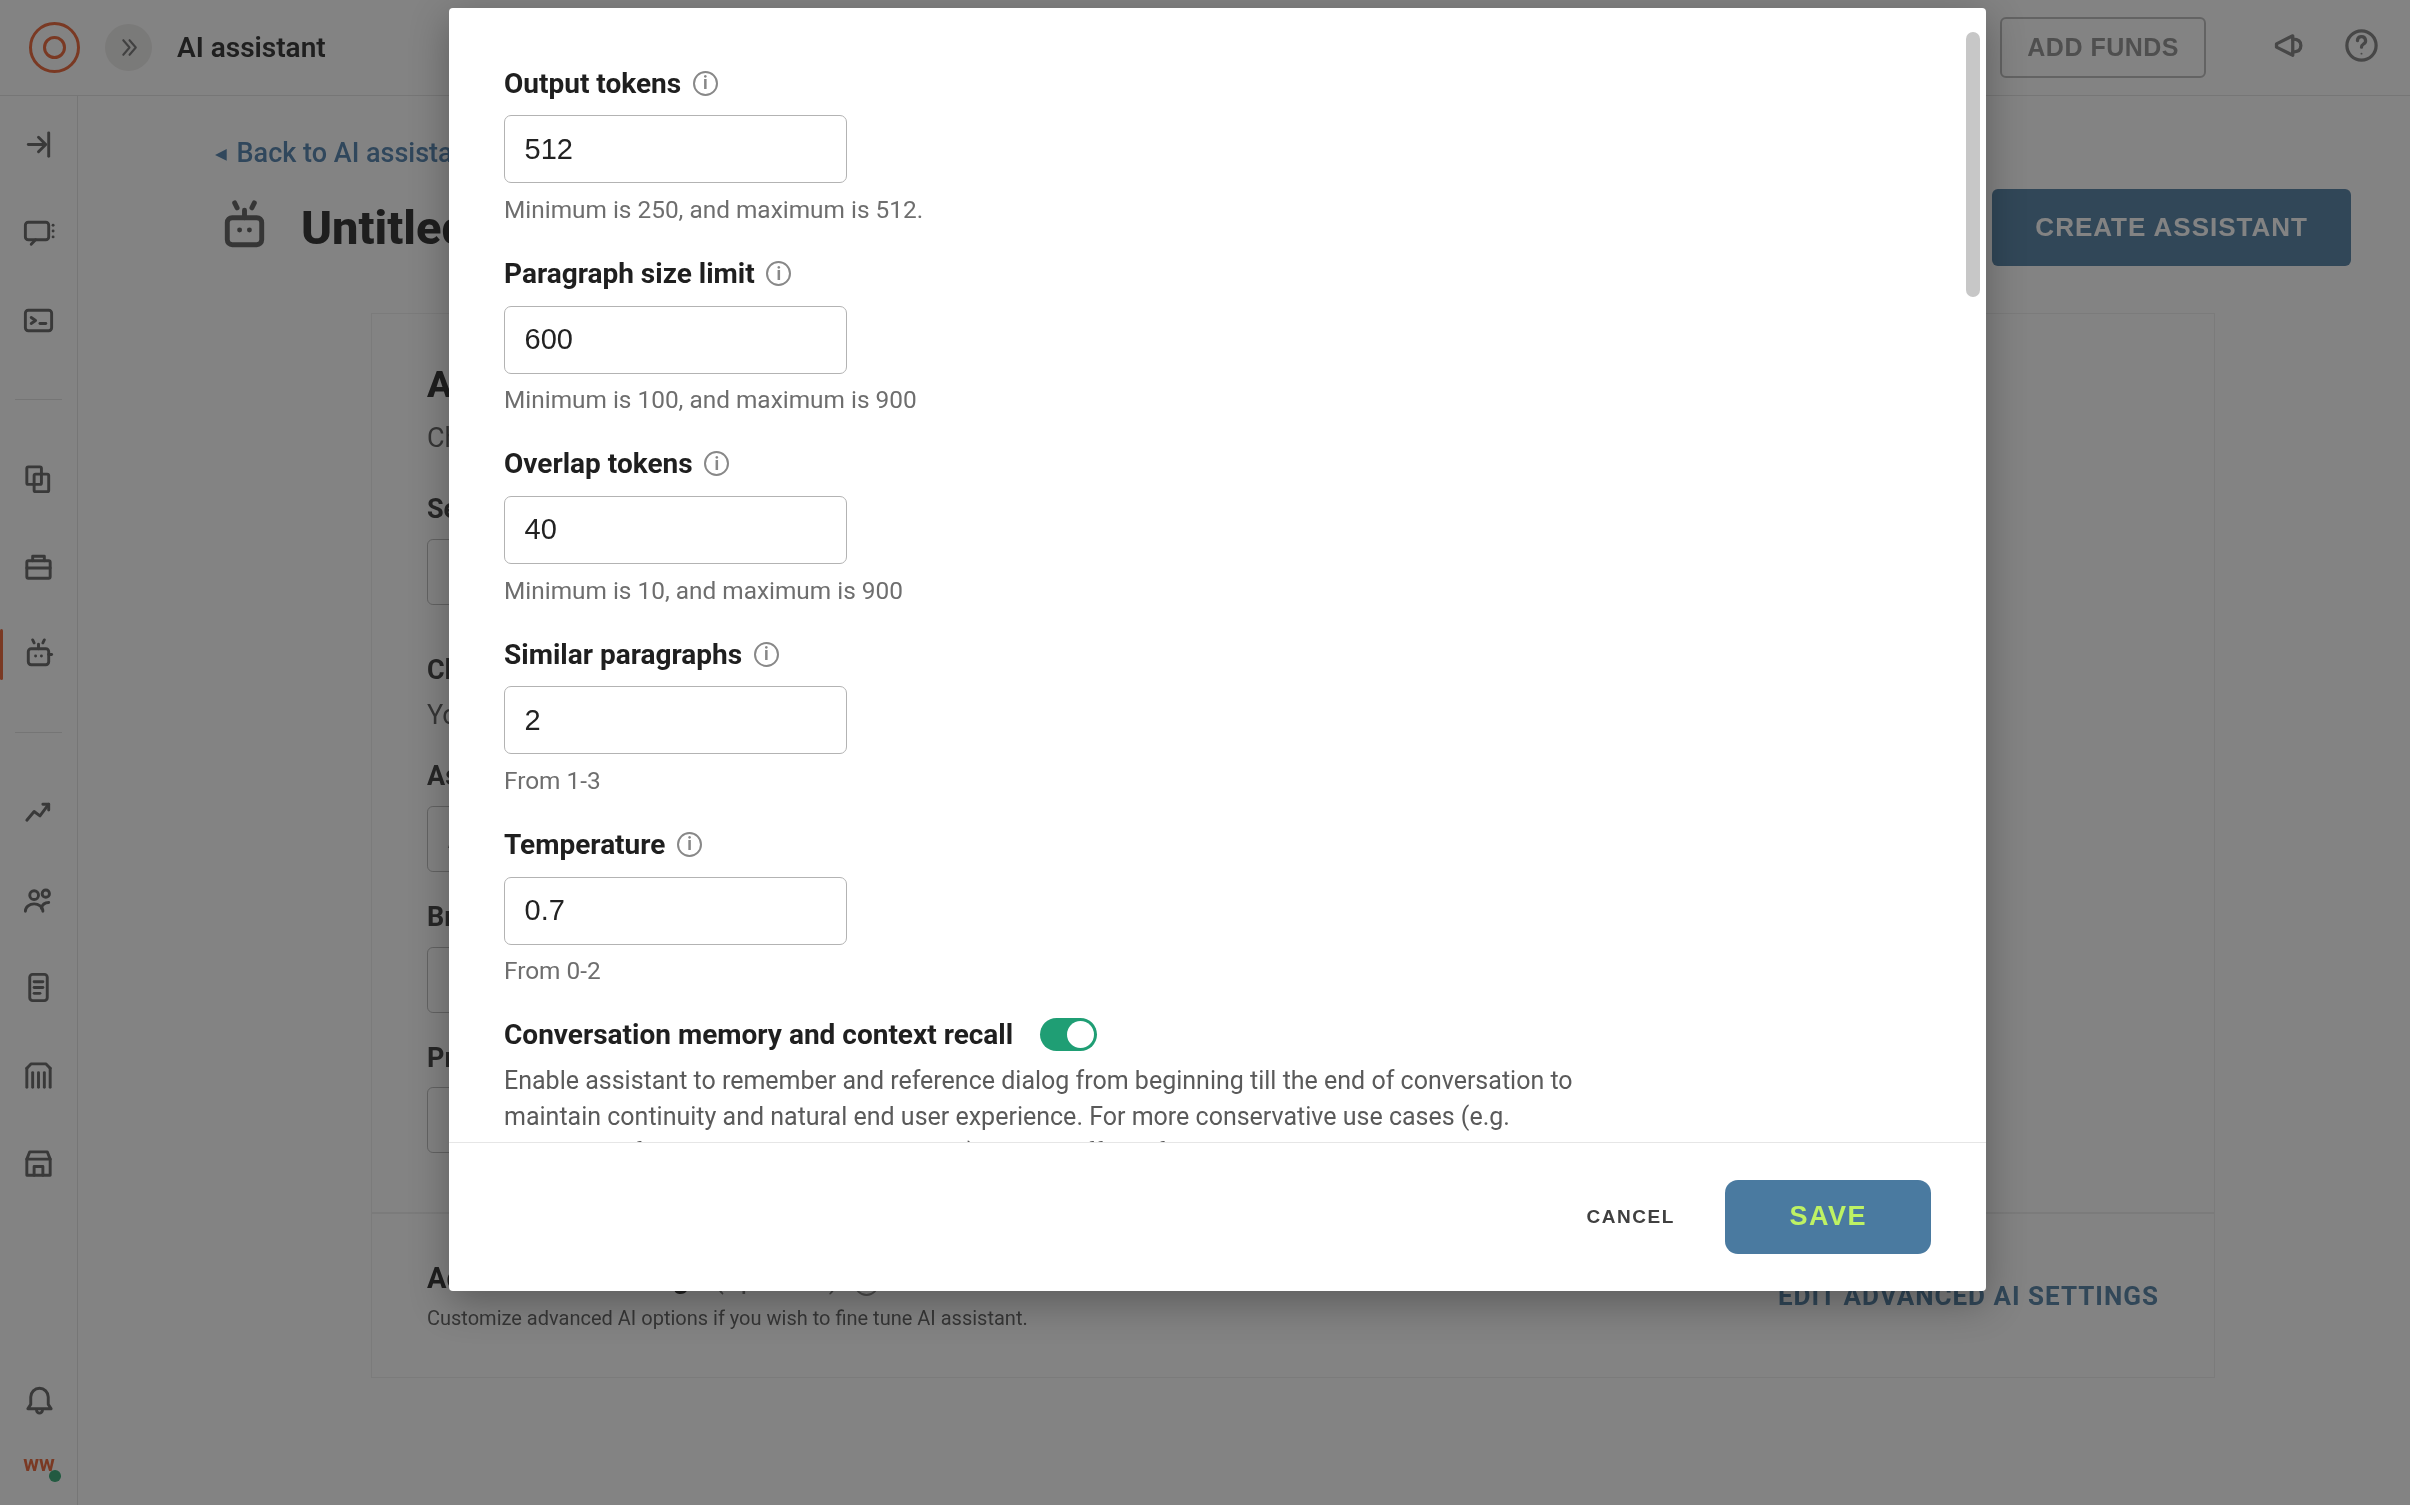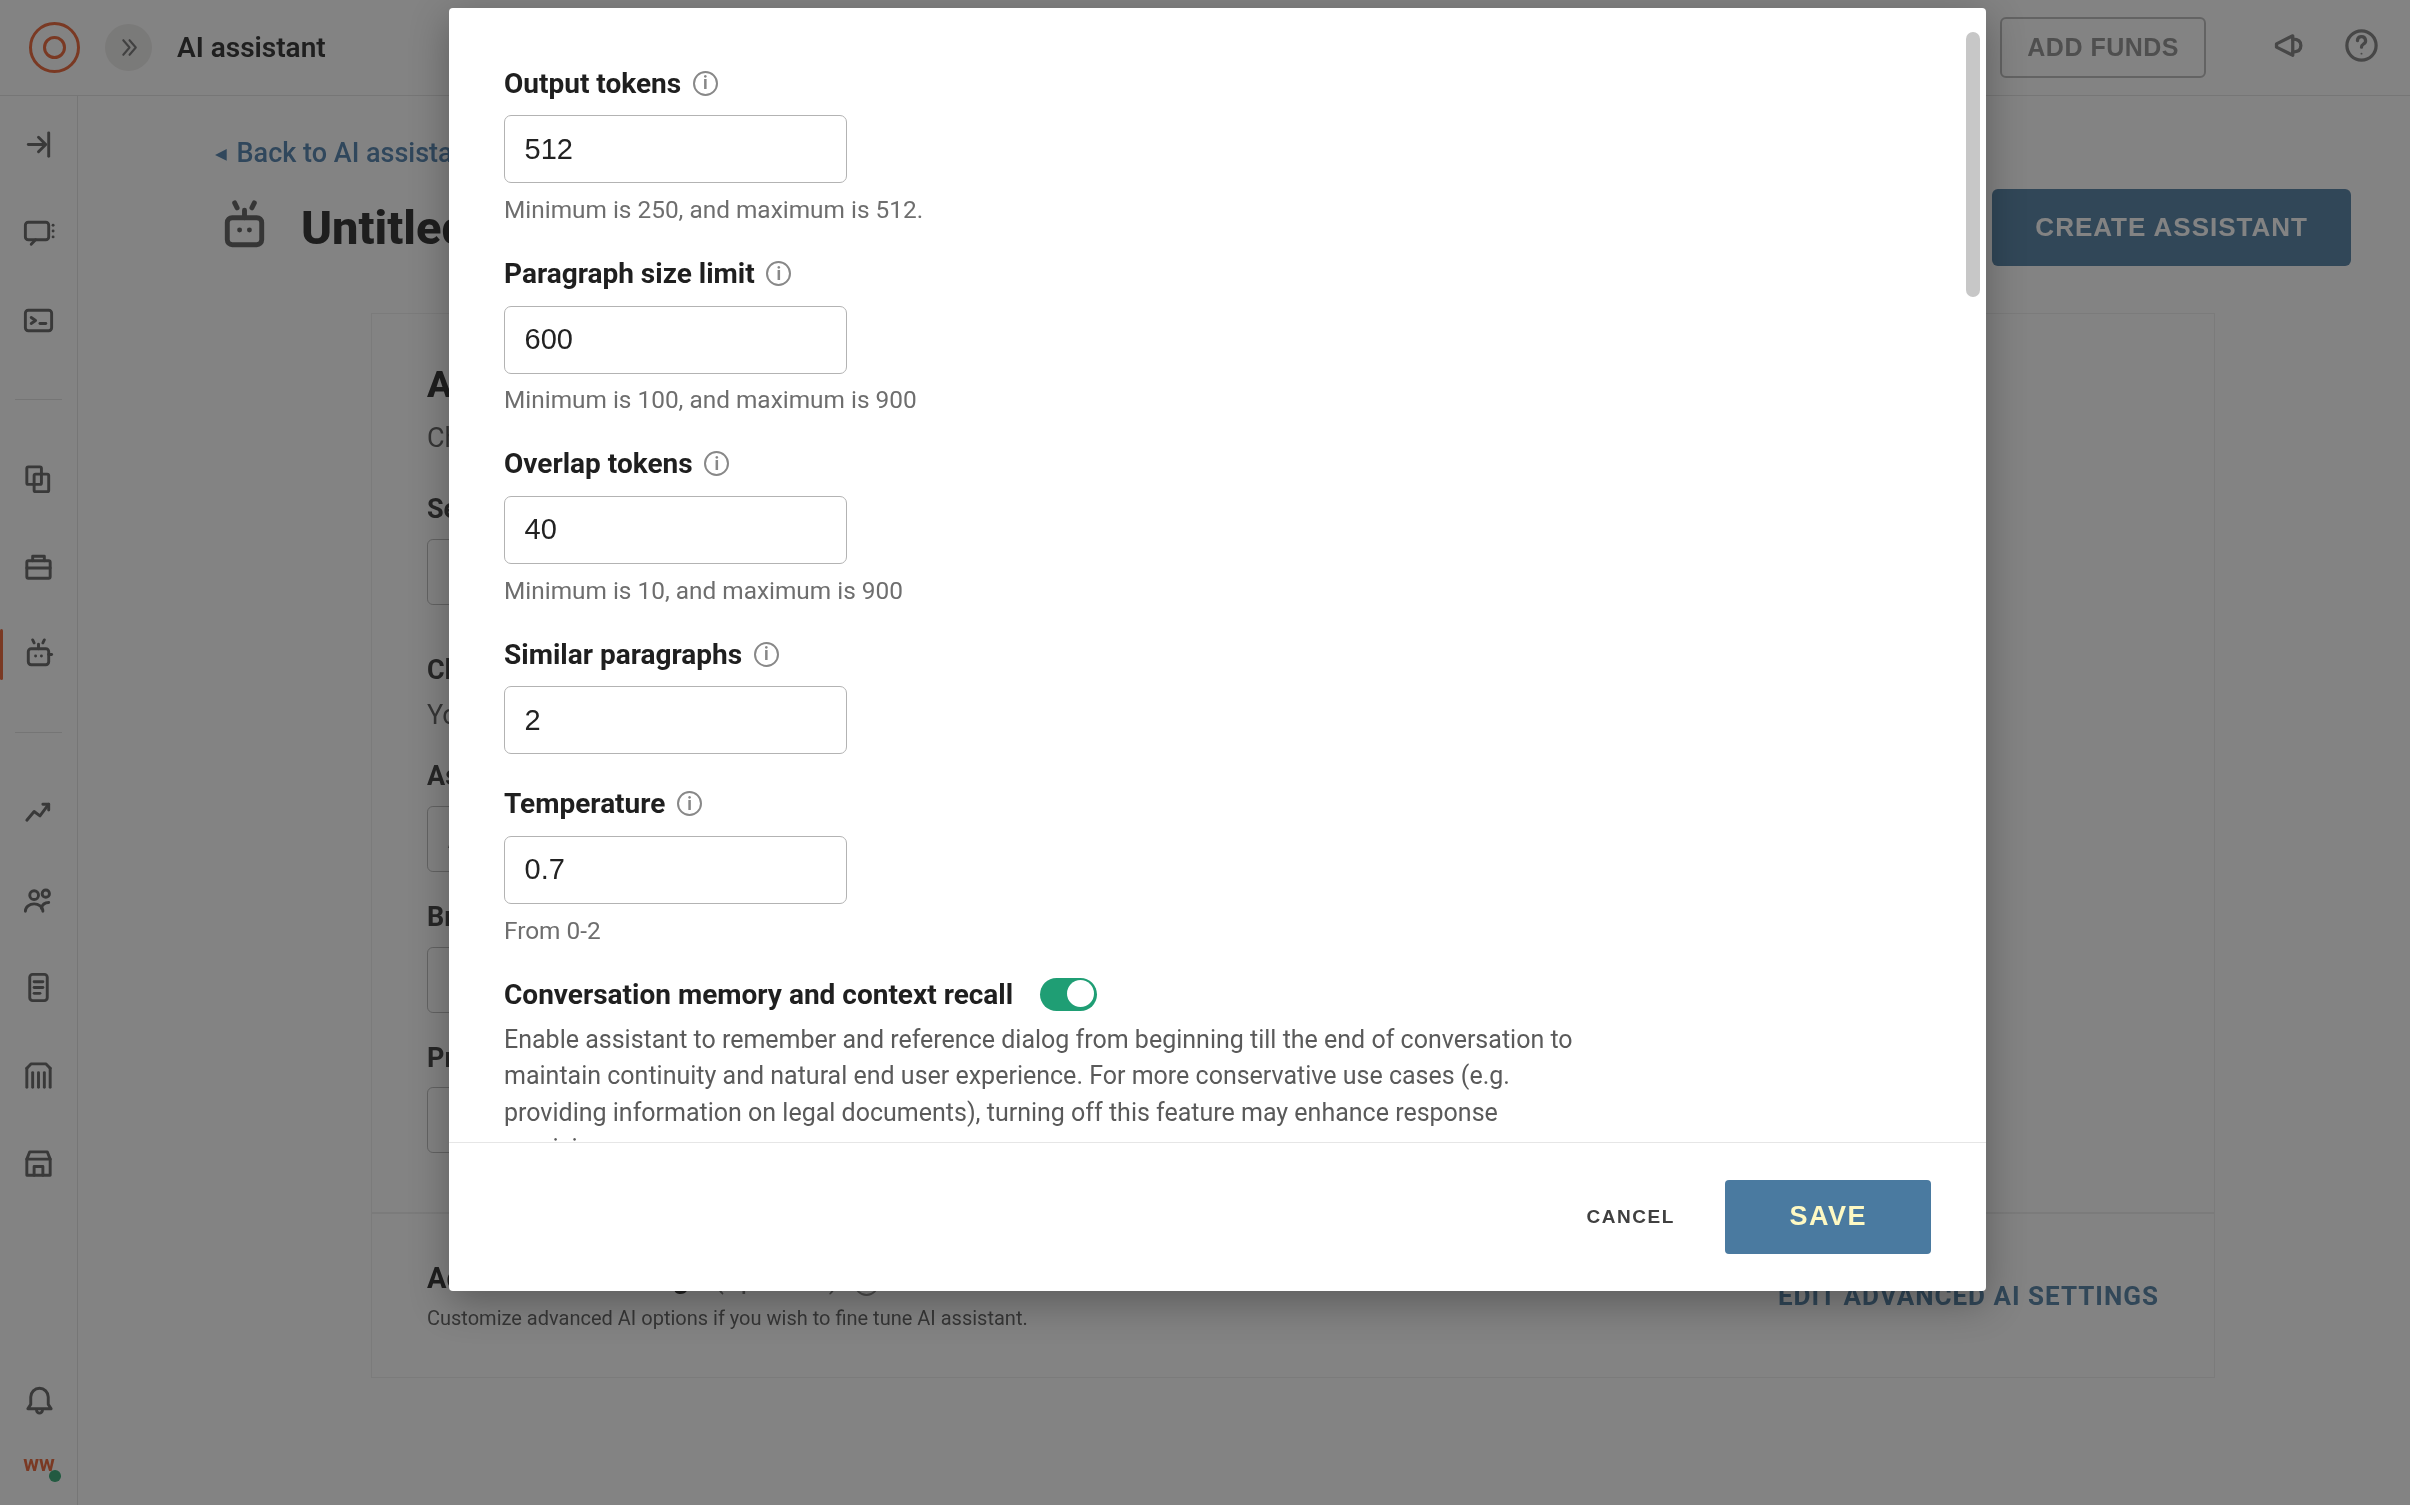--- a/index.html
+++ b/index.html
@@ -58,21 +58,21 @@
 .form-group { margin-bottom:33px; }
 .form-label { font-size:28px; font-weight:700; color:#1f1f1f; display:flex; align-items:center; margin-bottom:15.6px; }
 .form-input { width:343px; height:68px; border:1.5px solid #b3b3b3; border-radius:7px; font-size:29px; color:#222; padding:0 19.5px; background:#fff; }
 .form-hint { font-size:24.4px; color:#6e6e6e; margin-top:11.7px; }
 .mem-row { display:flex; align-items:center; gap:27px; }
 .toggle { width:57px; height:33px; border-radius:19.5px; background:#1f9e74; position:relative; flex-shrink:0; }
 .toggle-knob { position:absolute; right:2.9px; top:2.9px; width:27px; height:27px; border-radius:50%; background:#fff; }
 .mem-desc { font-size:25px; color:#5a5a5a; margin-top:11.7px; line-height:1.45; max-width:1102px; }
 .modal-footer { border-top:1px solid #e6e6e6; padding:37px 55px; display:flex; justify-content:flex-end; gap:39px; align-items:center; }
 .cancel-btn { background:none; border:none; color:#404040; font-size:19px; font-weight:700; letter-spacing:1.5px; padding:9.8px 11.7px; }
-.save-btn { background:#4a7aa0; color:#fef9c3; font-size:27px; font-weight:700; letter-spacing:1.5px; border:none; border-radius:4px; padding:21.5px 64px; }
+.save-btn { background:#4a7aa0; color:#bef264; font-size:27px; font-weight:700; letter-spacing:1.5px; border:none; border-radius:13px; padding:21.5px 64px; }
 
 
 .str { fill:none; stroke:currentColor; stroke-width:2; stroke-linecap:round; stroke-linejoin:round; }
 </style>
 </head>
 <body>
 
 <div class="bg-page">
   <div class="topbar">
     <div class="brand-logo">
@@ -289,20 +289,21 @@
       <input class="form-input" value="40" style="">
       <div class="form-hint">Minimum is 10, and maximum is 900</div>
     </div>
 
     <div class="form-group">
       <div class="form-label">
         <span>Similar paragraphs</span>
         <span class="info-ico">i</span>
       </div>
       <input class="form-input" value="2" style="">
+      <div class="form-hint">From 1-3</div>
     </div>
 
     <div class="form-group">
       <div class="form-label">
         <span>Temperature</span>
         <span class="info-ico">i</span>
       </div>
       <input class="form-input" value="0.7" style="">
       <div class="form-hint">From 0-2</div>
     </div>

